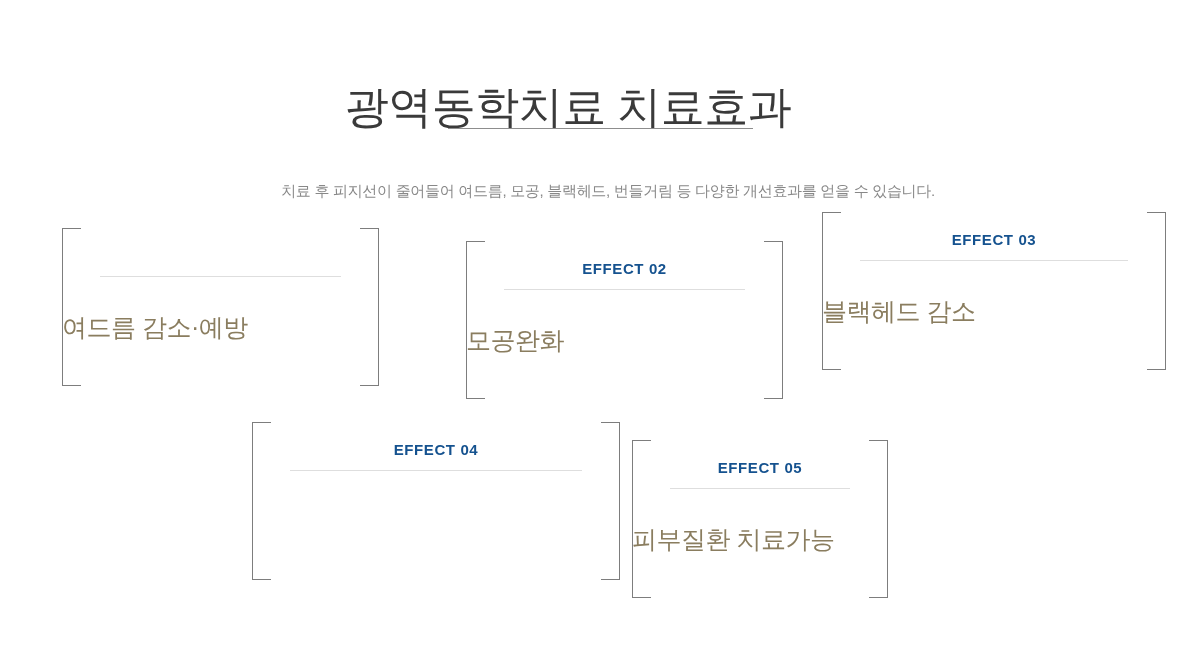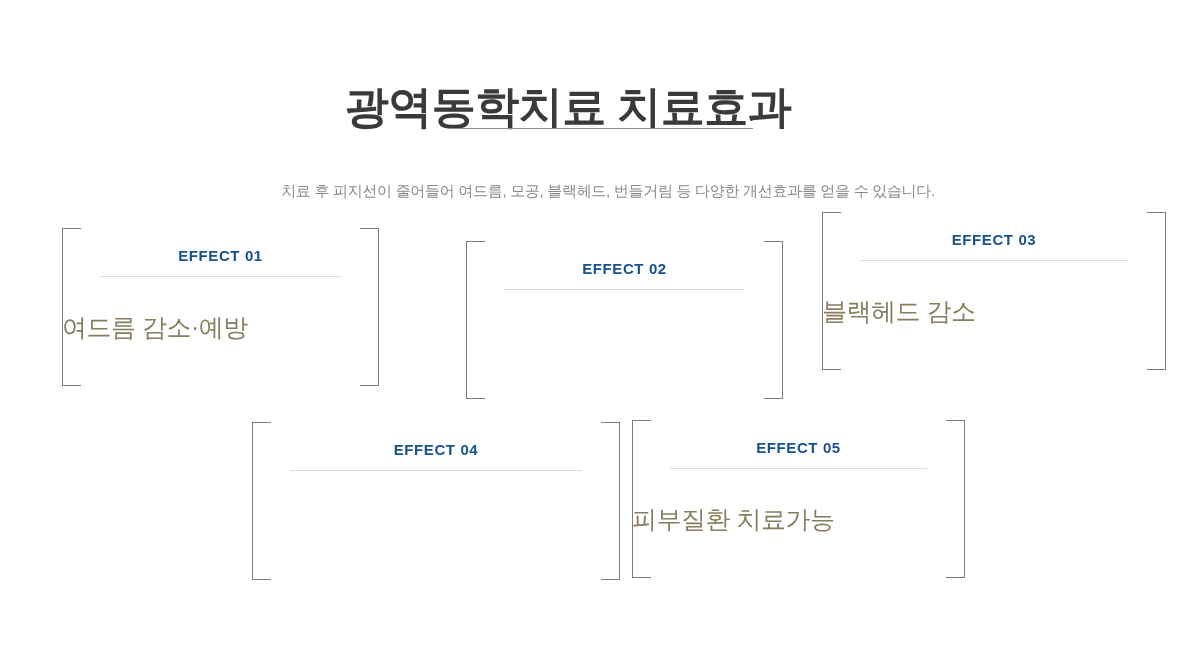--- a/index.html
+++ b/index.html
@@ -18,21 +18,21 @@
   }
 
   
   #page-title {
     position: absolute;
     left: 0;
     top: 52px;
     width: 1136px;
     text-align: center;
     font-size: 44px;
-    font-weight: 700;
+    font-weight: 400;
     letter-spacing: -0.5px;
     color: #3a3a3a;
     line-height: 1.2;
     white-space: nowrap;
   }
   #title-divider {
     position: absolute;
     left: 448px;
     top: 128px;
     width: 305px;
@@ -113,56 +113,56 @@
     color: #8a7d5f;
     white-space: nowrap;
   }
 
   
   #effect-card-1 { left: 62px;  top: 228px; width: 317px; height: 158px; }
   #effect-card-2 { left: 442px; top: 241px; width: 317px; height: 158px; margin-left: 24px; }
   #effect-card-3 { left: 822px; top: 212px; width: 344px; height: 158px; padding-left: 32px; }
   
   #effect-card-4 { left: 252px; top: 422px; width: 368px; height: 158px; }
-  #effect-card-5 { left: 632px; top: 420px; width: 333px; height: 158px; }
+  #effect-card-5 { left: 632px; top: 440px; width: 256px; height: 158px; }
 </style>
 </head>
 <body>
 
 <h1 id="page-title">광역동학치료 치료효과</h1>
 
 <div id="title-divider"></div>
 
 <p id="page-subtitle">치료 후 피지선이 줄어들어 여드름, 모공, 블랙헤드, 번들거림 등 다양한 개선효과를 얻을 수 있습니다.</p>
 
 <div class="effect-card" id="effect-card-1">
   <div class="bracket bracket-left">
     <span class="arm arm-top"></span>
       <span class="arm arm-bottom"></span>
   </div>
   <div class="bracket bracket-right">
     <span class="arm arm-top"></span>
       <span class="arm arm-bottom"></span>
   </div>
-  <div class="effect-label">EFFECT 01</div>
   <div class="effect-divider"></div>
   <div class="effect-text">여드름 감소·예방</div>
 </div>
 
 <div class="effect-card" id="effect-card-2">
   <div class="bracket bracket-left">
     <span class="arm arm-top"></span>
       <span class="arm arm-bottom"></span>
   </div>
   <div class="bracket bracket-right">
     <span class="arm arm-top"></span>
       <span class="arm arm-bottom"></span>
   </div>
   <div class="effect-label">EFFECT 02</div>
   <div class="effect-divider"></div>
+  <div class="effect-text">모공완화</div>
 </div>
 
 <div class="effect-card" id="effect-card-3">
   <div class="bracket bracket-left">
     <span class="arm arm-top"></span>
       <span class="arm arm-bottom"></span>
   </div>
   <div class="bracket bracket-right">
     <span class="arm arm-top"></span>
       <span class="arm arm-bottom"></span>

